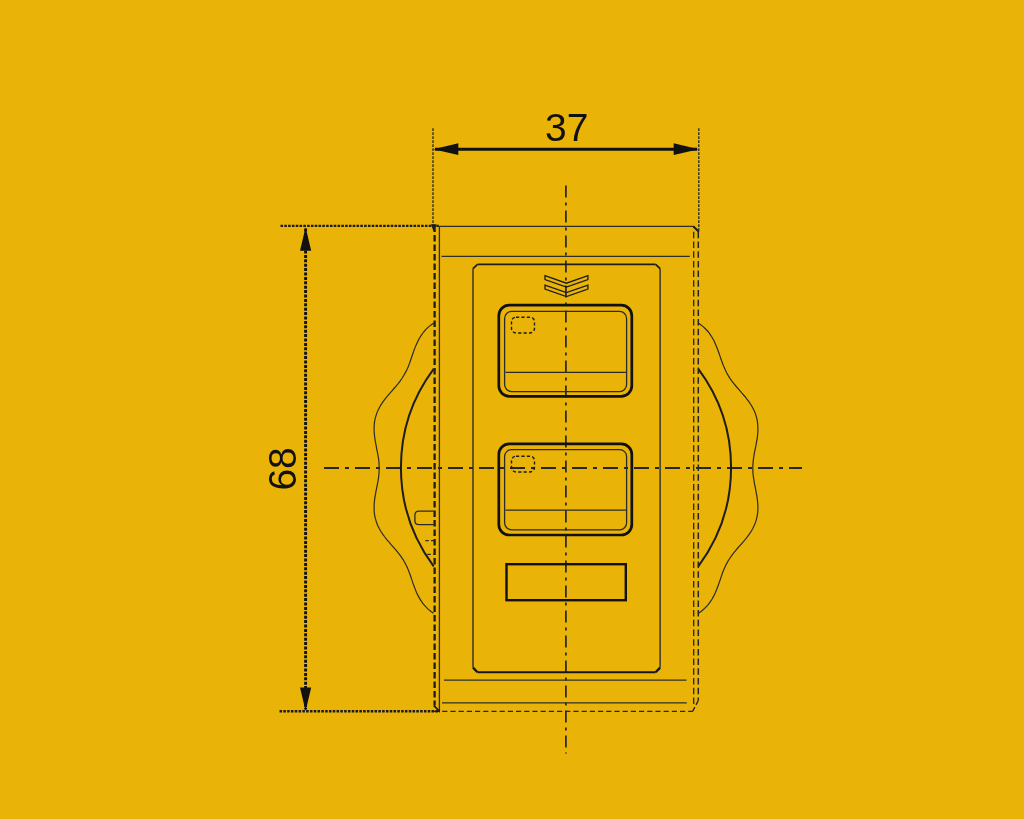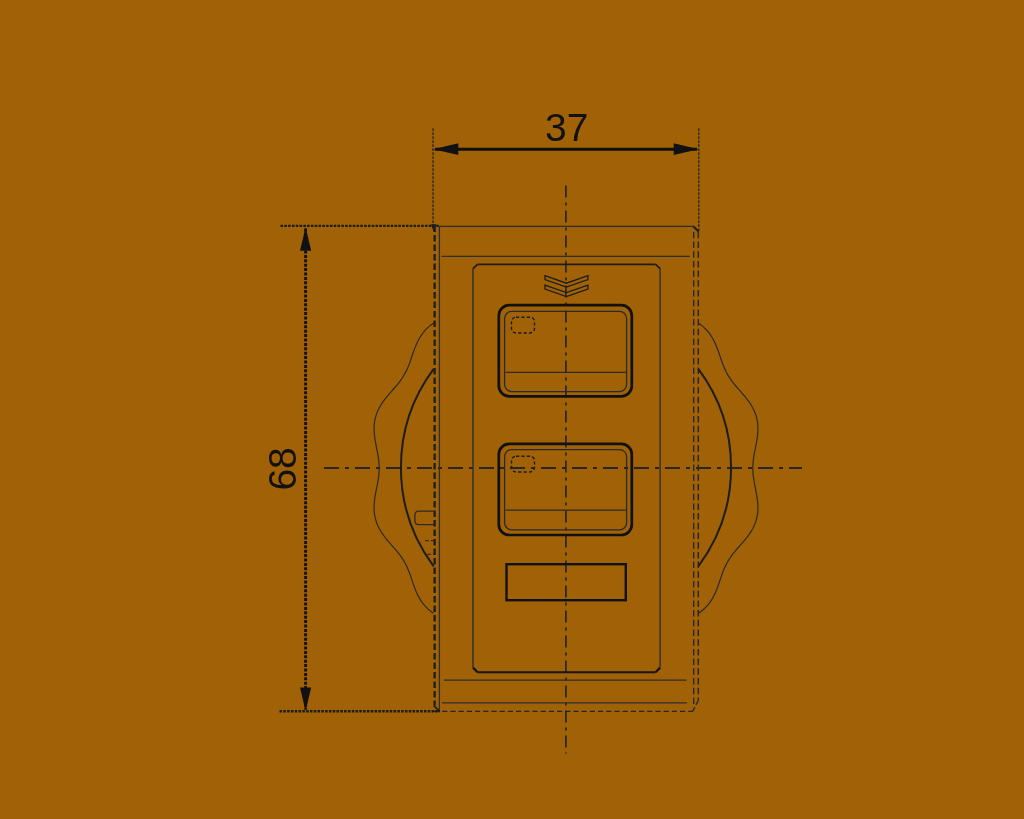--- a/index.html
+++ b/index.html
@@ -1,16 +1,16 @@
 <!DOCTYPE html>
 <html><head>
 <meta charset="utf-8">
 <style>
   html,body { margin:0; padding:0; background:#ffffff; }
-  .page { position:relative; width:1024px; height:819px; background:#a16207;
+  .page { position:relative; width:1024px; height:819px; background:#eab308;
           font-family:"Liberation Sans", sans-serif; }
   svg { position:absolute; left:0; top:0; }
 </style>
 </head>
 <body>
 <div class="page">
 <svg width="1024" height="819" viewBox="0 0 1024 819" fill="none">
 
   <line x1="324" y1="467.9" x2="802" y2="467.9" stroke="#262626" stroke-width="2" stroke-dasharray="15 6 4 6"></line>
 

